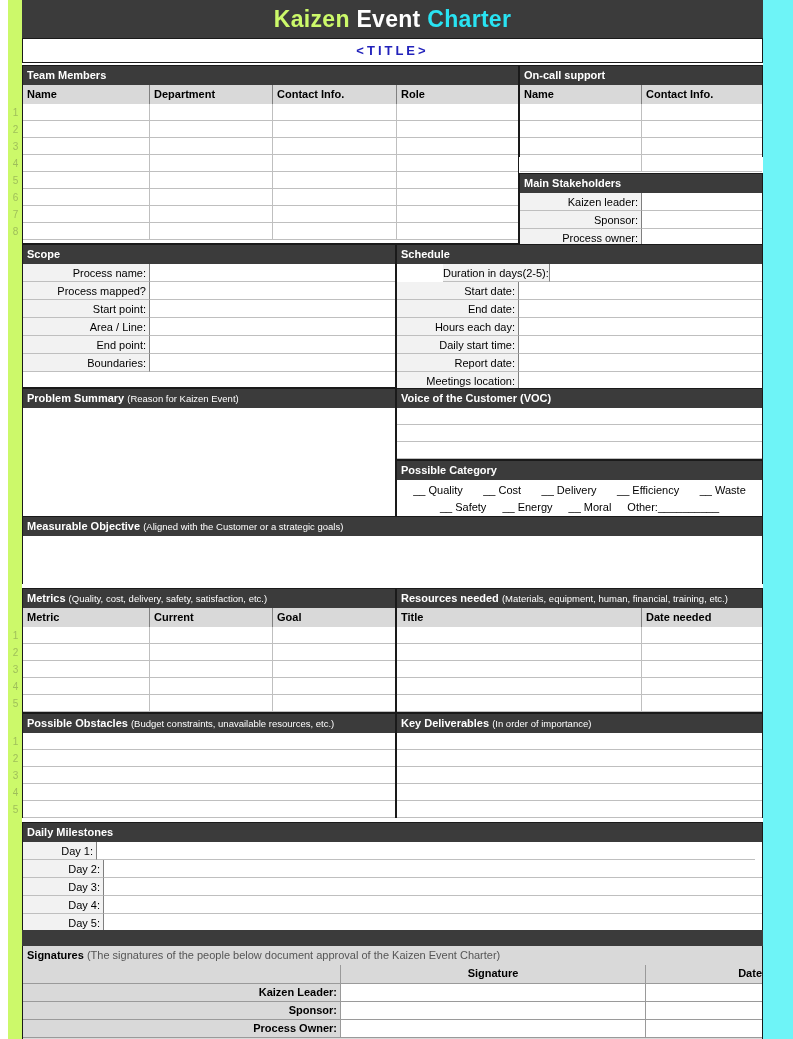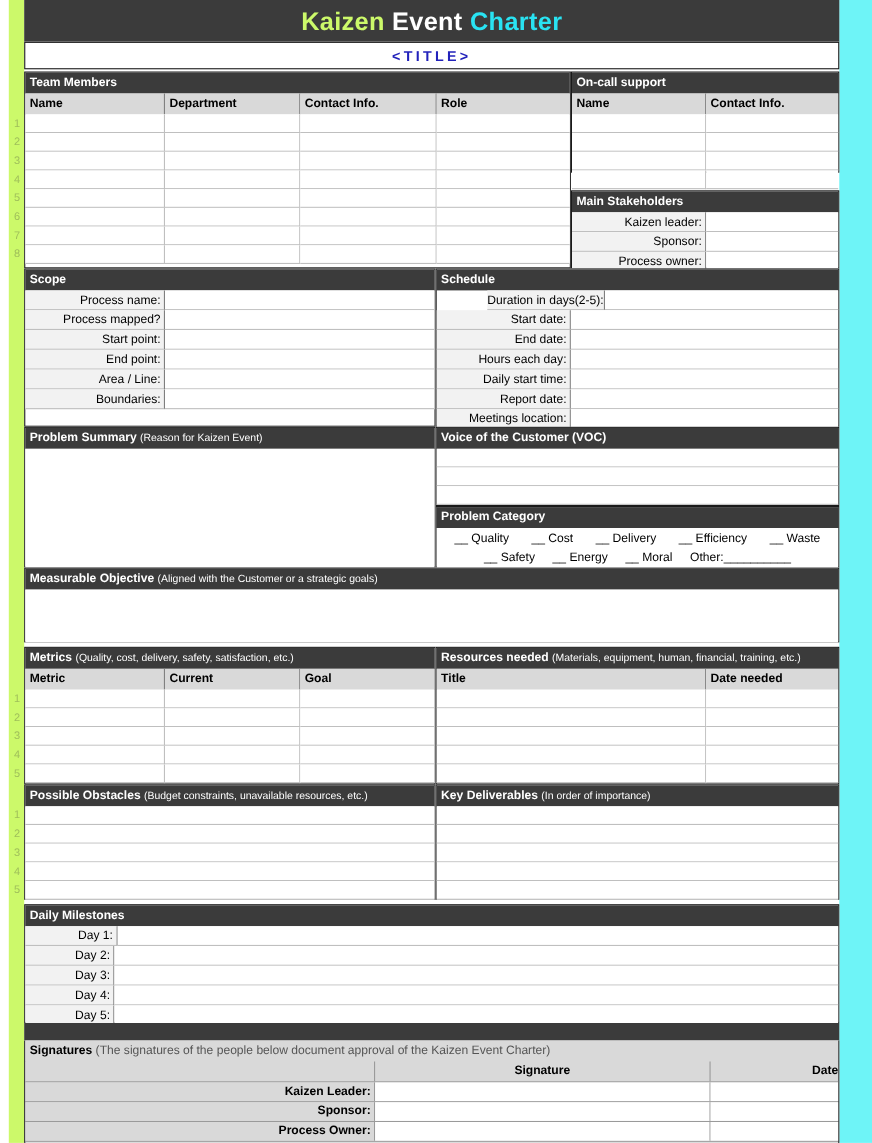--- a/index.html
+++ b/index.html
@@ -235,25 +235,25 @@
         </div>
         <div style="display: flex; height: 18px;">
           <div class="lbl" style="width: 127px; line-height: 17px;">Process mapped?</div>
           <div class="val" style="width: 245px;"></div>
         </div>
         <div style="display: flex; height: 18px;">
           <div class="lbl" style="width: 127px; line-height: 17px;">Start point:</div>
           <div class="val" style="width: 245px;"></div>
         </div>
         <div style="display: flex; height: 18px;">
+          <div class="lbl" style="width: 127px; line-height: 17px;">Area / Line:</div>
+          <div class="val" style="width: 245px;"></div>
+        </div>
+        <div style="display: flex; height: 18px;">
           <div class="lbl" style="width: 127px; line-height: 17px;">End point:</div>
-          <div class="val" style="width: 245px;"></div>
-        </div>
-        <div style="display: flex; height: 18px;">
-          <div class="lbl" style="width: 127px; line-height: 17px;">Area / Line:</div>
           <div class="val" style="width: 245px;"></div>
         </div>
         <div style="display: flex; height: 18px;">
           <div class="lbl" style="width: 127px; line-height: 17px;">Boundaries:</div>
           <div class="val" style="width: 245px;"></div>
         </div>
       </div>
   </div>
 
   <div class="abs box" style="left:374px;top:244px;width:367px;height:144px;">
@@ -301,21 +301,21 @@
   <div class="abs box" style="left:374px;top:388px;width:367px;height:72px;">
     <div class="dark hdr">Voice of the Customer (VOC)</div>
     <div id="voc-rows">
         <div style="height: 17px; background: rgb(255, 255, 255); border-bottom: 1px solid rgb(191, 191, 191);"></div>
         <div style="height: 17px; background: rgb(255, 255, 255); border-bottom: 1px solid rgb(191, 191, 191);"></div>
         <div style="height: 17px; background: rgb(255, 255, 255); border-bottom: 1px solid rgb(191, 191, 191);"></div>
       </div>
   </div>
 
   <div class="abs box" style="left:374px;top:460px;width:367px;height:56px;">
-    <div class="dark hdr">Problem Category</div>
+    <div class="dark hdr">Possible Category</div>
     <div style="background:#fff;height:38px;padding-top:2px;font-size:11px;color:#000;">
       <div id="pc-row1" style="display:flex;justify-content:space-around;padding:0 6px;line-height:17px;">
           <span>__ Quality</span>
           <span>__ Cost</span>
           <span>__ Delivery</span>
           <span>__ Efficiency</span>
           <span>__ Waste</span>
         </div>
       <div id="pc-row2" style="display:flex;justify-content:center;gap:16px;padding:0 6px;line-height:17px;">
           <span>__ Safety</span>
@@ -461,21 +461,21 @@
         <div style="display: flex; height: 17px; position: relative;">
           <div class="cell" style="width: 365px; border-right: none;"></div>
         </div>
       </div>
   </div>
 
   <div class="abs box" style="left:0;top:822px;width:741px;height:108px;">
     <div class="dark hdr">Daily Milestones</div>
     <div id="day-rows">
         <div style="display: flex; height: 18px;">
-          <div class="lbl" style="width: 84px; line-height: 17px;">Day 1:</div>
+          <div class="lbl" style="width: 74px; line-height: 17px;">Day 1:</div>
           <div class="val" style="width: 658px;"></div>
         </div>
         <div style="display: flex; height: 18px;">
           <div class="lbl" style="width: 81px; line-height: 17px;">Day 2:</div>
           <div class="val" style="width: 658px;"></div>
         </div>
         <div style="display: flex; height: 18px;">
           <div class="lbl" style="width: 81px; line-height: 17px;">Day 3:</div>
           <div class="val" style="width: 658px;"></div>
         </div>

